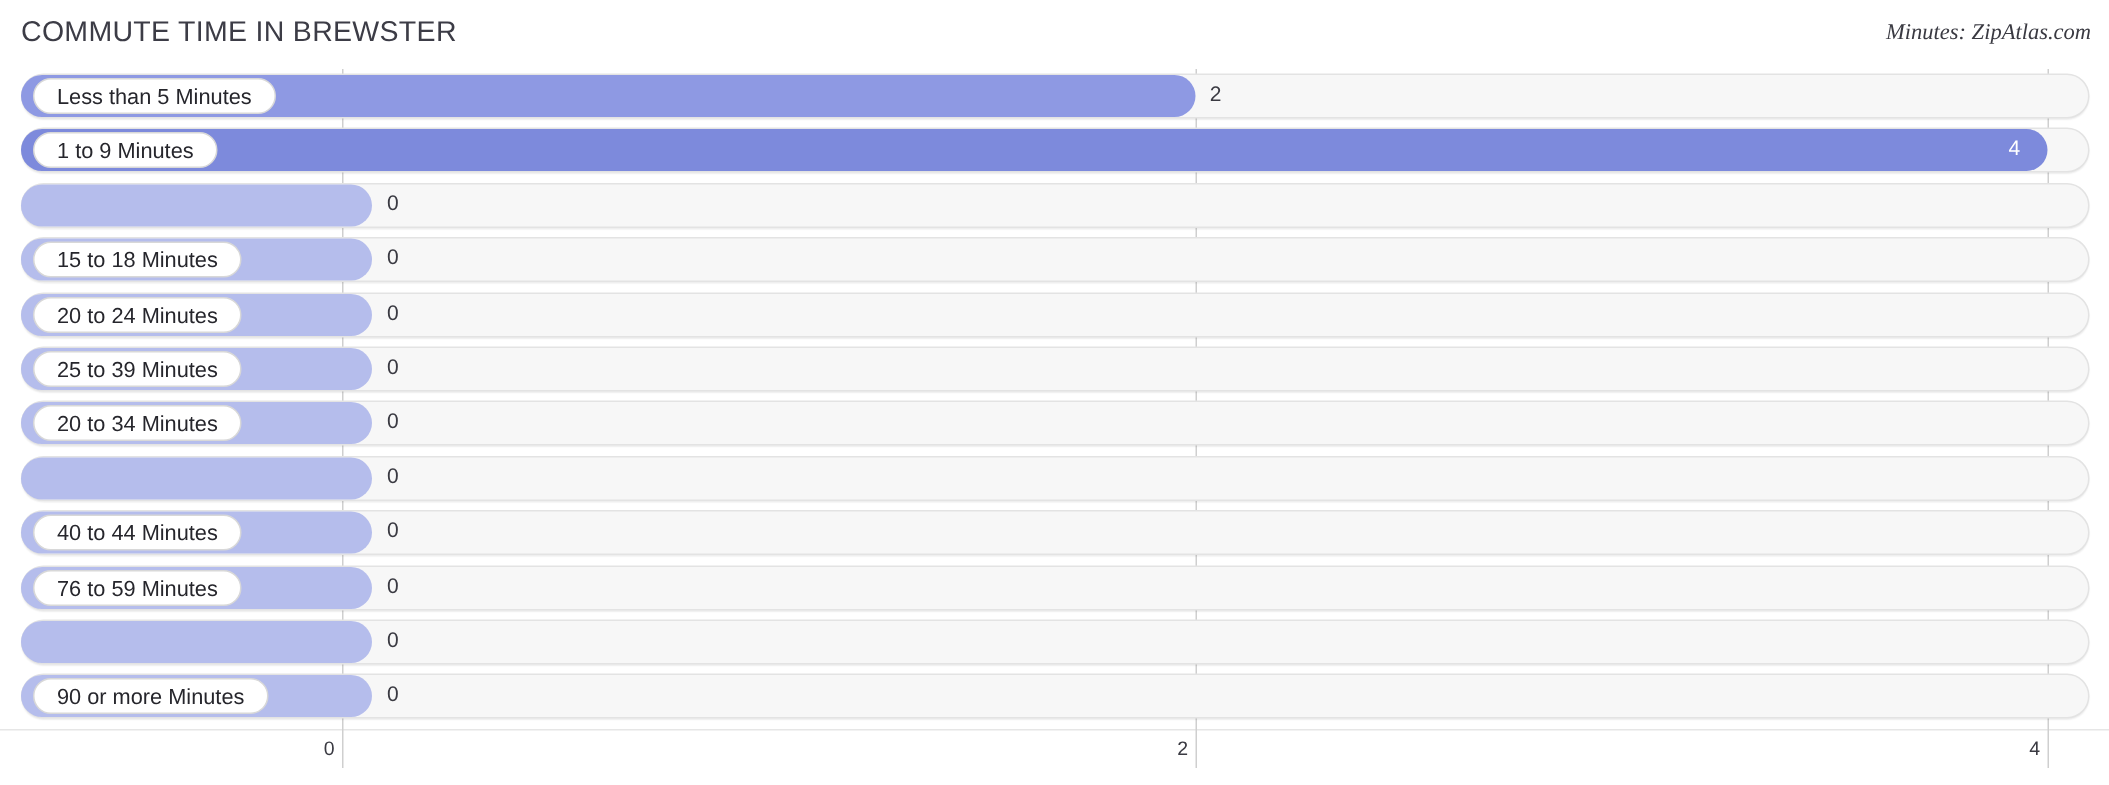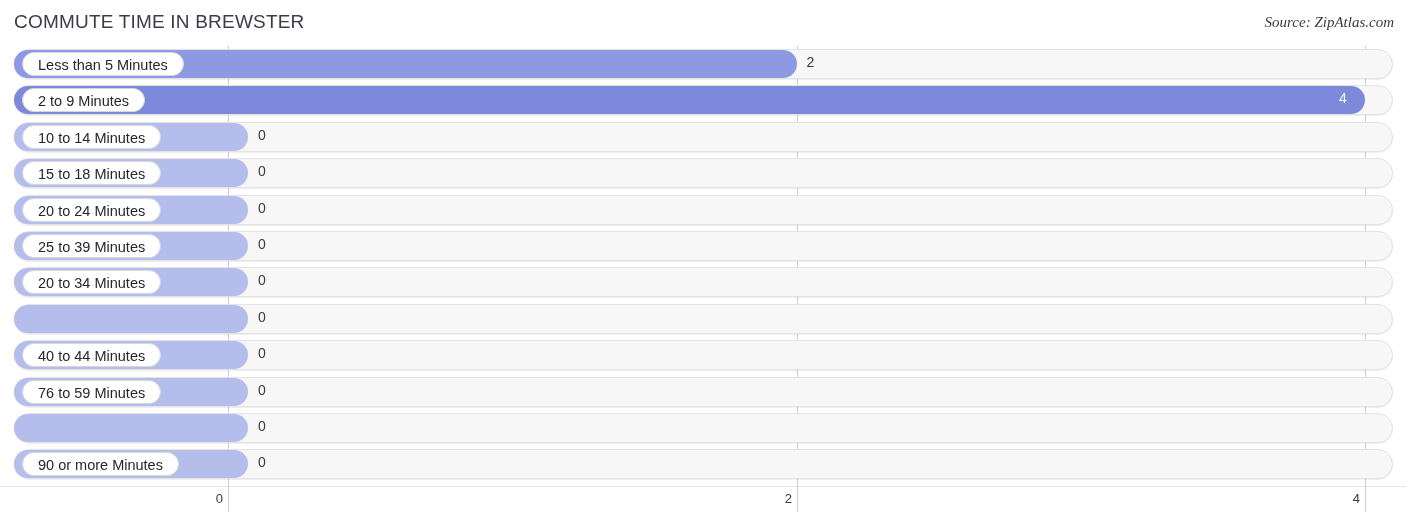--- a/index.html
+++ b/index.html
@@ -168,46 +168,45 @@
     width: 1406px;
     height: 1px;
     background: #e6e6e6;
   }
 </style>
 </head>
 <body>
 
 <div class="header">
   <div class="chart-title">COMMUTE TIME IN BREWSTER</div>
-  <div class="source">Source: ZipAtlas.com</div>
+  <div class="source">Minutes: ZipAtlas.com</div>
 </div>
 
 <div class="plot">
   <div class="gridlines">
       <div class="gridline" style="left: 228px;"></div>
       <div class="gridline" style="left: 797px;"></div>
       <div class="gridline" style="left: 1365px;"></div>
     </div>
   <div class="rows">
       <div class="row">
         <div class="track"></div>
         <div class="fill" style="width: 782.5px;"></div>
         <div class="label-pill">Less than 5 Minutes</div>
         <div class="value" style="left: 806.5px;">2</div>
       </div>
       <div class="row">
         <div class="track"></div>
         <div class="fill full" style="width: 1351px;"></div>
-        <div class="label-pill">2 to 9 Minutes</div>
+        <div class="label-pill">1 to 9 Minutes</div>
         <div class="value inside" style="left: 1339px;">4</div>
       </div>
       <div class="row">
         <div class="track"></div>
         <div class="fill light" style="width: 234px;"></div>
-        <div class="label-pill">10 to 14 Minutes</div>
         <div class="value" style="left: 258px;">0</div>
       </div>
       <div class="row">
         <div class="track"></div>
         <div class="fill light" style="width: 234px;"></div>
         <div class="label-pill">15 to 18 Minutes</div>
         <div class="value" style="left: 258px;">0</div>
       </div>
       <div class="row">
         <div class="track"></div>

